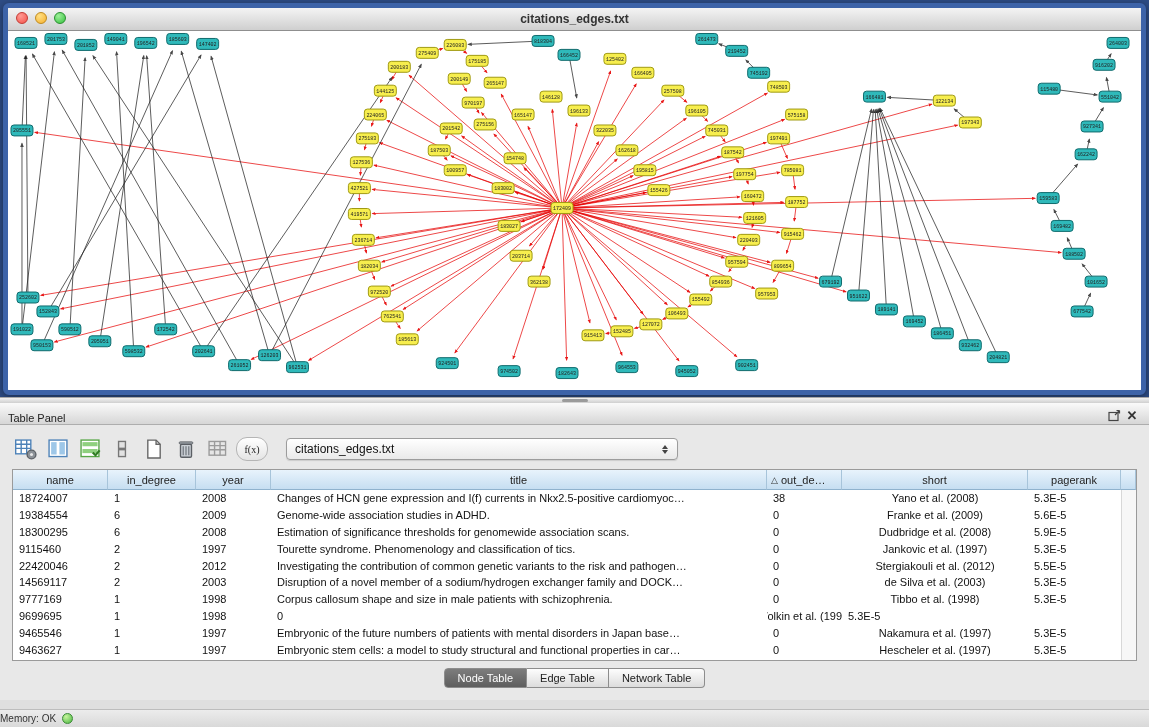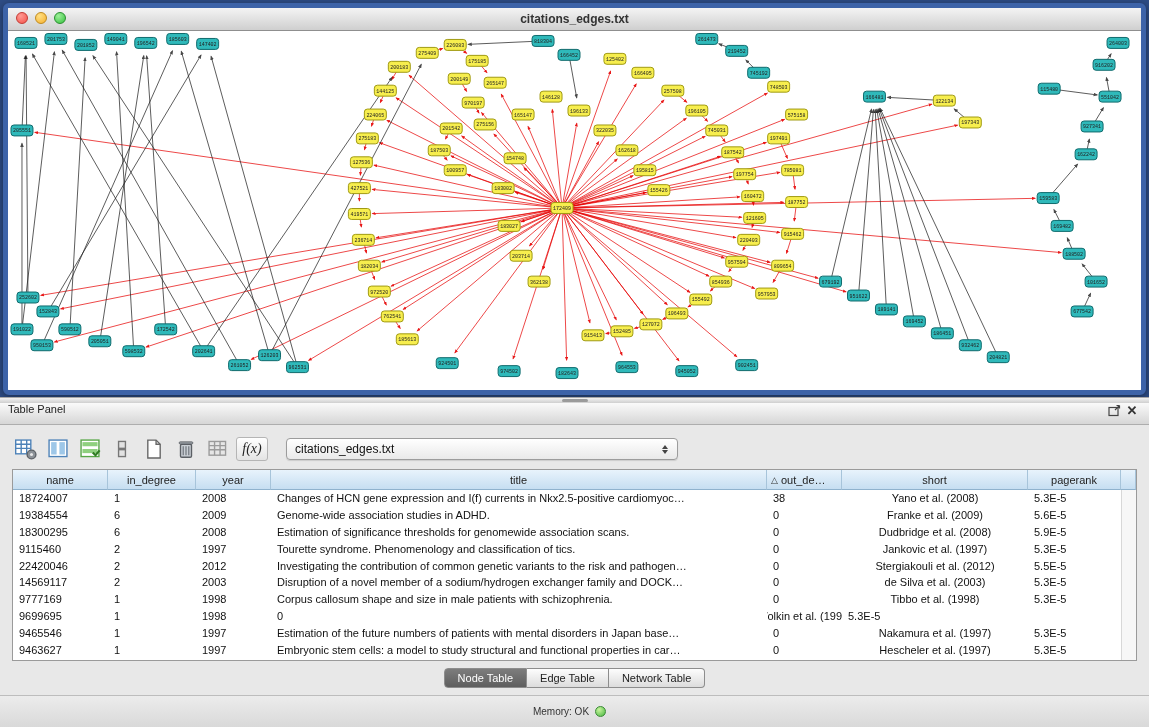--- a/index.html
+++ b/index.html
@@ -37,34 +37,34 @@
   .node.nt rect{fill:#2fb9ba;stroke:#0f6a6c;}
   .node text{font-family:"Liberation Mono",monospace;font-size:5px;fill:#222;text-anchor:middle;}
   
   .splitter{position:absolute;left:0;top:397px;width:1149px;height:6px;
     background:linear-gradient(#f2f2f2,#cfcfcf);border-top:1px solid #a8a8a8;box-sizing:border-box;}
   .splitter .grip{width:26px;height:3px;margin:1px auto 0;border-radius:2px;background:#9b9b9b;}
   
   .table-panel{position:absolute;left:0;top:403px;width:1149px;height:297px;background:#e8e8e8;}
   .panel-titlebar{
     height:22px;background:linear-gradient(#fafafa,#d6d6d6);
-    border-bottom:1px solid #adadad;display:flex;align-items:flex-start;
+    border-bottom:1px solid #adadad;display:flex;align-items:flex-end;
     padding:0 8px;box-sizing:border-box;font-size:11px;color:#222;
   }
   .panel-titlebar .spacer{flex:1;}
   .panel-titlebar .pt-icon{display:flex;align-items:center;justify-content:center;
     width:18px;height:16px;cursor:default;color:#333;}
   .panel-titlebar .close-x{font-size:13px;font-weight:bold;line-height:14px;}
   .panel-body{padding:8px 12px 0;}
   
   .toolbar{display:flex;align-items:center;height:32px;gap:4px;}
   .tb-btn{width:28px;height:28px;display:flex;align-items:center;justify-content:center;
     border-radius:4px;background:transparent;}
-  .tb-btn.fx{font-family:"Liberation Serif",serif;font-style:italic;font-size:14px;color:#222;
-    border:1px solid #b5b5b5;border-radius:3px;width:30px;height:22px;background:linear-gradient(#fff,#e4e4e4);}
+  .tb-btn.fx{font-family:"Liberation Serif",serif;font-size:10px;color:#222;
+    border:1px solid #b5b5b5;border-radius:11px;width:30px;height:22px;background:linear-gradient(#fff,#e4e4e4);}
   .dropdown{
     margin-left:14px;width:392px;height:22px;box-sizing:border-box;
     border:1px solid #9c9c9c;border-radius:4px;background:linear-gradient(#ffffff,#e9e9e9);
     display:flex;align-items:center;font-size:12px;color:#111;padding-left:8px;
     box-shadow:0 1px 1px rgba(0,0,0,.12);
   }
   .dropdown .dd-label{flex:1;}
   .dd-arrows{width:16px;display:flex;flex-direction:column;align-items:center;justify-content:center;
     margin-right:4px;gap:1px;}
   .dd-arrows i{display:block;width:0;height:0;border-left:3.5px solid transparent;border-right:3.5px solid transparent;}
@@ -91,23 +91,23 @@
   .tabs{display:flex;justify-content:center;margin-top:7px;}
   .tab{
     font-size:11px;color:#222;padding:3px 13px;background:linear-gradient(#fdfdfd,#dcdcdc);
     border:1px solid #8d8d8d;border-left:none;line-height:12px;
   }
   .tab:first-child{border-left:1px solid #8d8d8d;border-radius:4px 0 0 4px;text-align:center;}
   .tab:last-child{border-radius:0 4px 4px 0;}
   .tab.selected{background:linear-gradient(#7d7d7d,#5e5e5e);color:#fff;}
   
   .statusbar{
-    position:absolute;left:0;bottom:0;width:1149px;height:32px;
+    position:absolute;left:0;bottom:0;width:1149px;height:18px;
     background:linear-gradient(#ececec,#d9d9d9);border-top:1px solid #bdbdbd;
-    display:flex;align-items:center;justify-content:center;box-sizing:border-box;padding-right:10px;gap:6px;
+    display:flex;align-items:center;justify-content:flex-start;box-sizing:border-box;padding-right:10px;gap:6px;
   }
   .statusbar .mem-label{font-size:10px;color:#333;}
   .mem-dot{width:11px;height:11px;border-radius:50%;
     background:radial-gradient(circle at 35% 30%,#c8f59e,#49b641);border:1px solid #3a8a35;box-sizing:border-box;}
 </style>
 </head>
 <body>
 
 <div class="app">
 
@@ -901,21 +901,21 @@
               <div class="tcell c1">1</div>
               <div class="tcell c2">1998</div>
               <div class="tcell c4">0</div>
               <div class="tcell c5">Wolkin et al. (1998)</div>
               <div class="tcell c6">5.3E-5</div>
             </div>
             <div class="trow">
               <div class="tcell c0">9465546</div>
               <div class="tcell c1">1</div>
               <div class="tcell c2">1997</div>
-              <div class="tcell c3">Estimation of the future numbers of patients with mental disorders in Japan base…</div>
+              <div class="tcell c3">Embryonic of the future numbers of patients with mental disorders in Japan base…</div>
               <div class="tcell c4">0</div>
               <div class="tcell c5">Nakamura et al. (1997)</div>
               <div class="tcell c6">5.3E-5</div>
             </div>
             <div class="trow">
               <div class="tcell c0">9463627</div>
               <div class="tcell c1">1</div>
               <div class="tcell c2">1997</div>
               <div class="tcell c3">Embryonic stem cells: a model to study structural and functional properties in car…</div>
               <div class="tcell c4">0</div>

